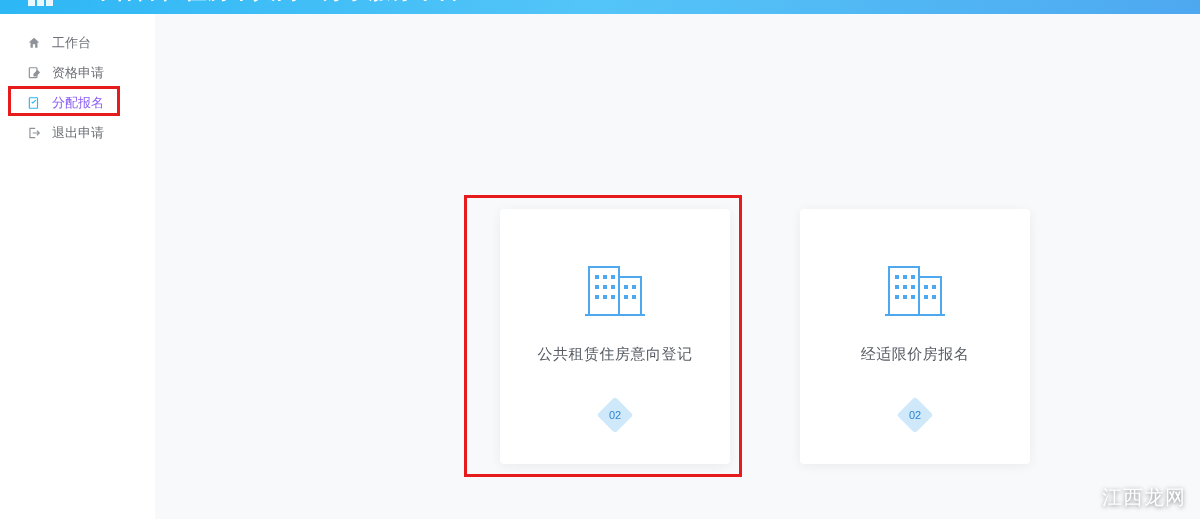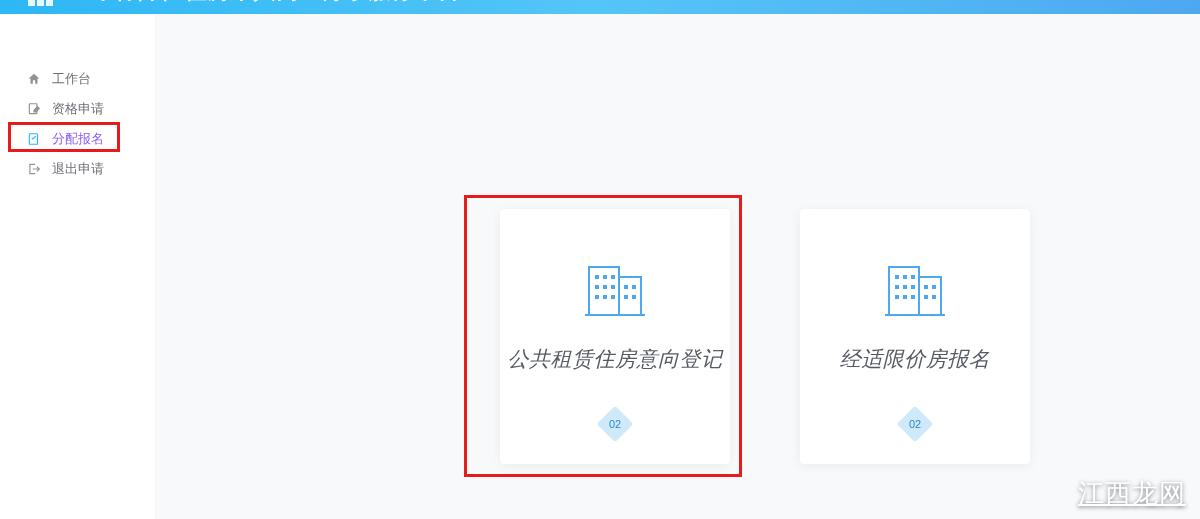--- a/index.html
+++ b/index.html
@@ -28,21 +28,20 @@
       letter-spacing: 1px;
     }
 
     .layout { display: flex; height: calc(100% - 14px); }
     
     .sidebar {
       width: 155px;
       background: #fff;
       padding-top: 14px;
       flex-shrink: 0;
-      margin-top: 36px;
     }
     .side-item {
       display: flex;
       align-items: center;
       height: 30px;
       padding-left: 26px;
       color: #6d6f76;
       font-size: 13px;
       cursor: pointer;
       position: relative;
@@ -90,23 +89,22 @@
       display: flex;
       flex-direction: column;
       align-items: center;
       padding-top: 50px;
       cursor: pointer;
     }
     .card-icon { color: #4ea8f0; }
     .card-title { 
       margin-top: 28px; 
       color: #555a63; 
-      font-size: 21px;
+      font-size: 15px;
       letter-spacing: 0.5px;
-      font-style: italic;
     }
     .card-badge {
       margin-top: 38px;
       width: 26px;
       height: 26px;
       background: #cfe9fb;
       transform: rotate(45deg);
       display: flex;
       align-items: center;
       justify-content: center;
@@ -126,26 +124,25 @@
       height: 282px;
       border: 3px solid #e61c1c;
       pointer-events: none;
     }
     
     .watermark {
       position: absolute;
       right: 14px;
       bottom: 8px;
       color: #fff;
-      font-size: 26px;
+      font-size: 20px;
       font-weight: 500;
       text-shadow: 0 1px 4px rgba(0,0,0,0.5);
       letter-spacing: 1px;
       pointer-events: none;
-      text-decoration: underline;
     }
 
     .building-svg { display: block; }
   </style>
 </head>
 <body>
 
 <div class="topbar">
   <span class="topbar-logo">
     <svg width="26" height="20" viewBox="0 0 26 20">

